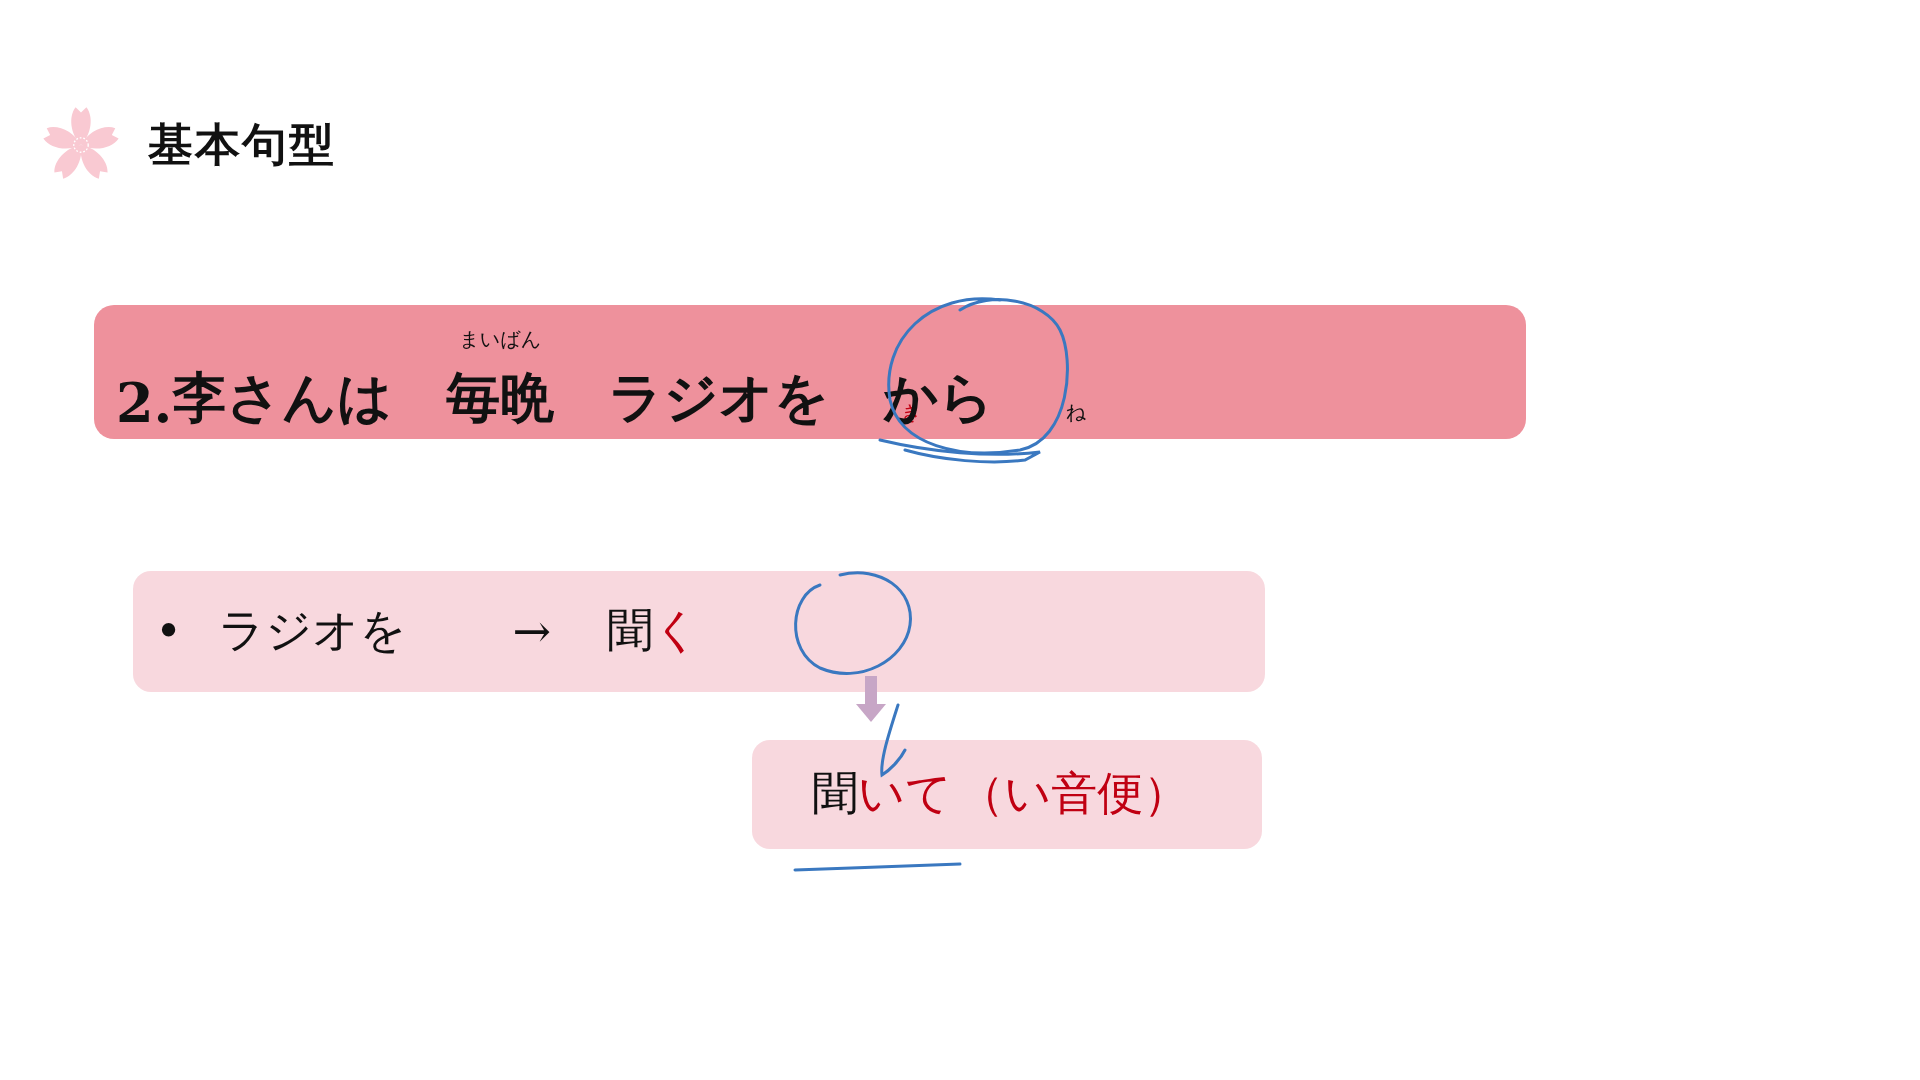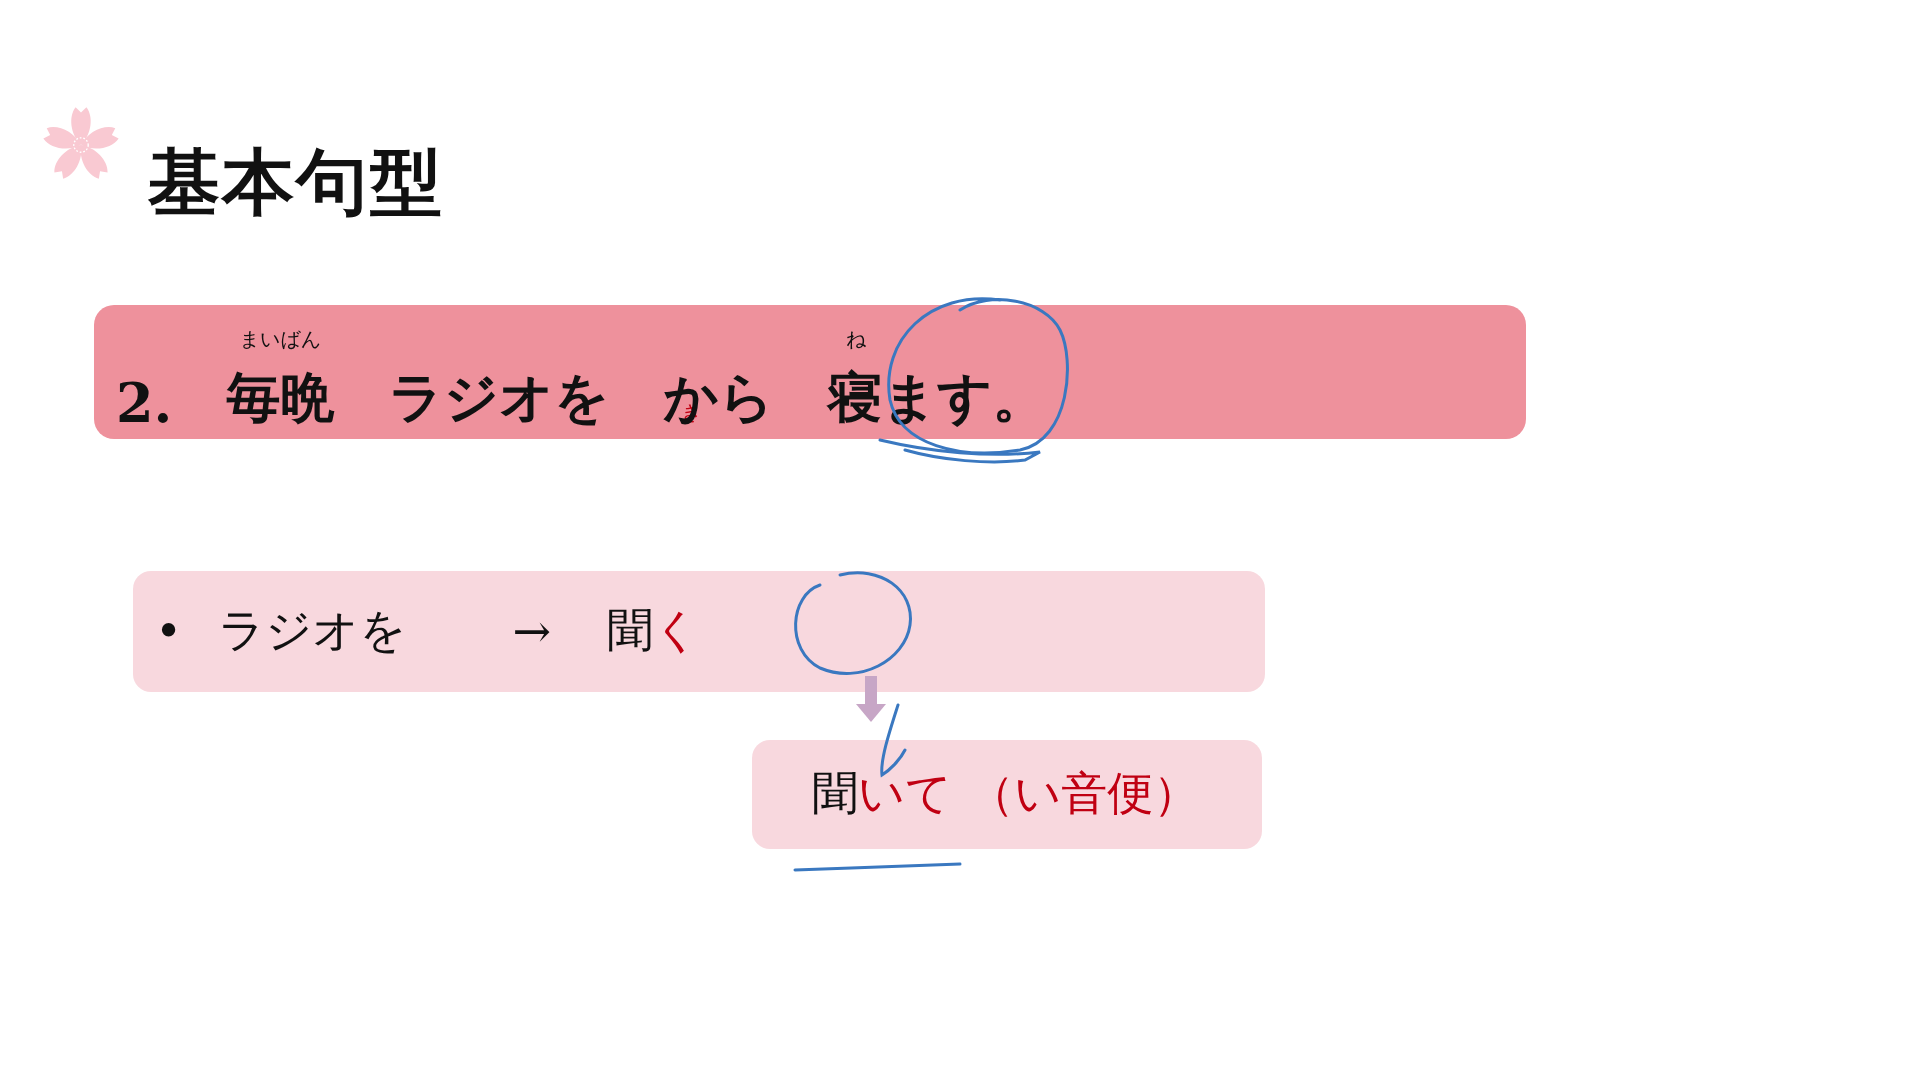--- a/index.html
+++ b/index.html
@@ -4,21 +4,21 @@
   <style>
     html, body { margin: 0; padding: 0; }
     body {
       width: 1920px; height: 1080px; background: #ffffff; position: relative; overflow: hidden;
       font-family: "DejaVu Serif", "Liberation Serif", serif;
     }
     .abs { position: absolute; }
     .sakura { left: 36px; top: 100px; width: 90px; height: 90px; }
     .title {
       left: 148px; top: 105px; font-family: "DejaVu Sans", "Liberation Sans", sans-serif;
-      font-weight: bold; font-size: 72px; color: #111; letter-spacing: 2px; line-height: 80px; margin-top: 37px;
+      font-weight: bold; font-size: 45px; color: #111; letter-spacing: 2px; line-height: 80px;
     }
     .banner {
       left: 94px; top: 305px; width: 1432px; height: 134px;
       background: #ee919c; border-radius: 20px;
     }
     .sentence {
       position: absolute; left: 22px; top: 30px; height: 100px; display: flex; align-items: flex-end;
       font-size: 54px; font-weight: bold; color: #111; white-space: nowrap;
     }
     .seg { position: relative; display: inline-block; }
@@ -61,40 +61,42 @@
     <use href="#petal" transform="rotate(288 50 50)"></use>
   </g>
   <circle cx="50" cy="50" r="8" fill="none" stroke="#ffffff" stroke-width="1.5" stroke-dasharray="2 2"></circle>
 </svg>
 
 <div class="abs title">基本句型</div>
 
 <div class="abs banner">
   <div class="sentence">
     <span class="seg">2.</span>
+    <span class="seg">
+      <span>李さんは</span>
+    </span>
     <span class="gap"></span>
     <span class="seg">
       <span class="ruby">まいばん</span>
       <span>毎晩</span>
     </span>
     <span class="gap"></span>
     <span class="seg">
       <span>ラジオを</span>
     </span>
     <span class="gap"></span>
     <span class="seg red">
       <span class="ruby" style="text-align:left; left:18px;">き</span>
     </span>
     <span class="seg">
       <span>から</span>
     </span>
     <span class="gap"></span>
     <span class="seg">
       <span class="ruby" style="text-align:left; left:18px;">ね</span>
-      <span>寝ます。</span>
     </span>
   </div>
 </div>
 
 <div class="abs box1">
   <div class="box1-text">
     <span style="margin-right:36px;">•</span>
     <span>ラジオを</span>
     <span style="display:inline-block;width:46px;"></span>
     <span style="display:inline-block;width:60px;"></span>
@@ -108,21 +110,21 @@
 
 <svg class="abs arrow-down" viewBox="0 0 30 50">
   <rect x="9" y="0" width="12" height="30" fill="#c7a6c6"></rect>
   <polygon points="0,28 30,28 15,46" fill="#c7a6c6"></polygon>
 </svg>
 
 <div class="abs box2">
   <div class="box2-text">
     <span>聞</span>
     <span class="red">いて</span>
-    <span class="red" style="margin-left:16px;">（い音便）</span>
+    <span class="red" style="margin-left:6px;">（い音便）</span>
   </div>
 </div>
 
 <svg class="abs ink" viewBox="0 0 1920 1080">
   <g fill="none" stroke="#3a78c0" stroke-width="3" stroke-linecap="round">
     <path d="M 1000 300 C 930 290, 880 340, 890 400 C 900 445, 960 460, 1020 450 C 1070 440, 1075 360, 1060 330 C 1045 300, 990 290, 960 310"></path>
     <path d="M 880 440 C 930 452, 990 458, 1040 452 L 1025 460 C 990 465, 940 460, 905 450"></path>
     <path d="M 820 585 C 790 595, 785 650, 820 668 C 860 685, 905 660, 910 625 C 915 590, 880 565, 840 575"></path>
     <path d="M 898 705 C 890 730, 880 760, 882 775 C 890 770, 900 760, 905 750"></path>
     <path d="M 795 870 C 850 868, 910 866, 960 864"></path>

